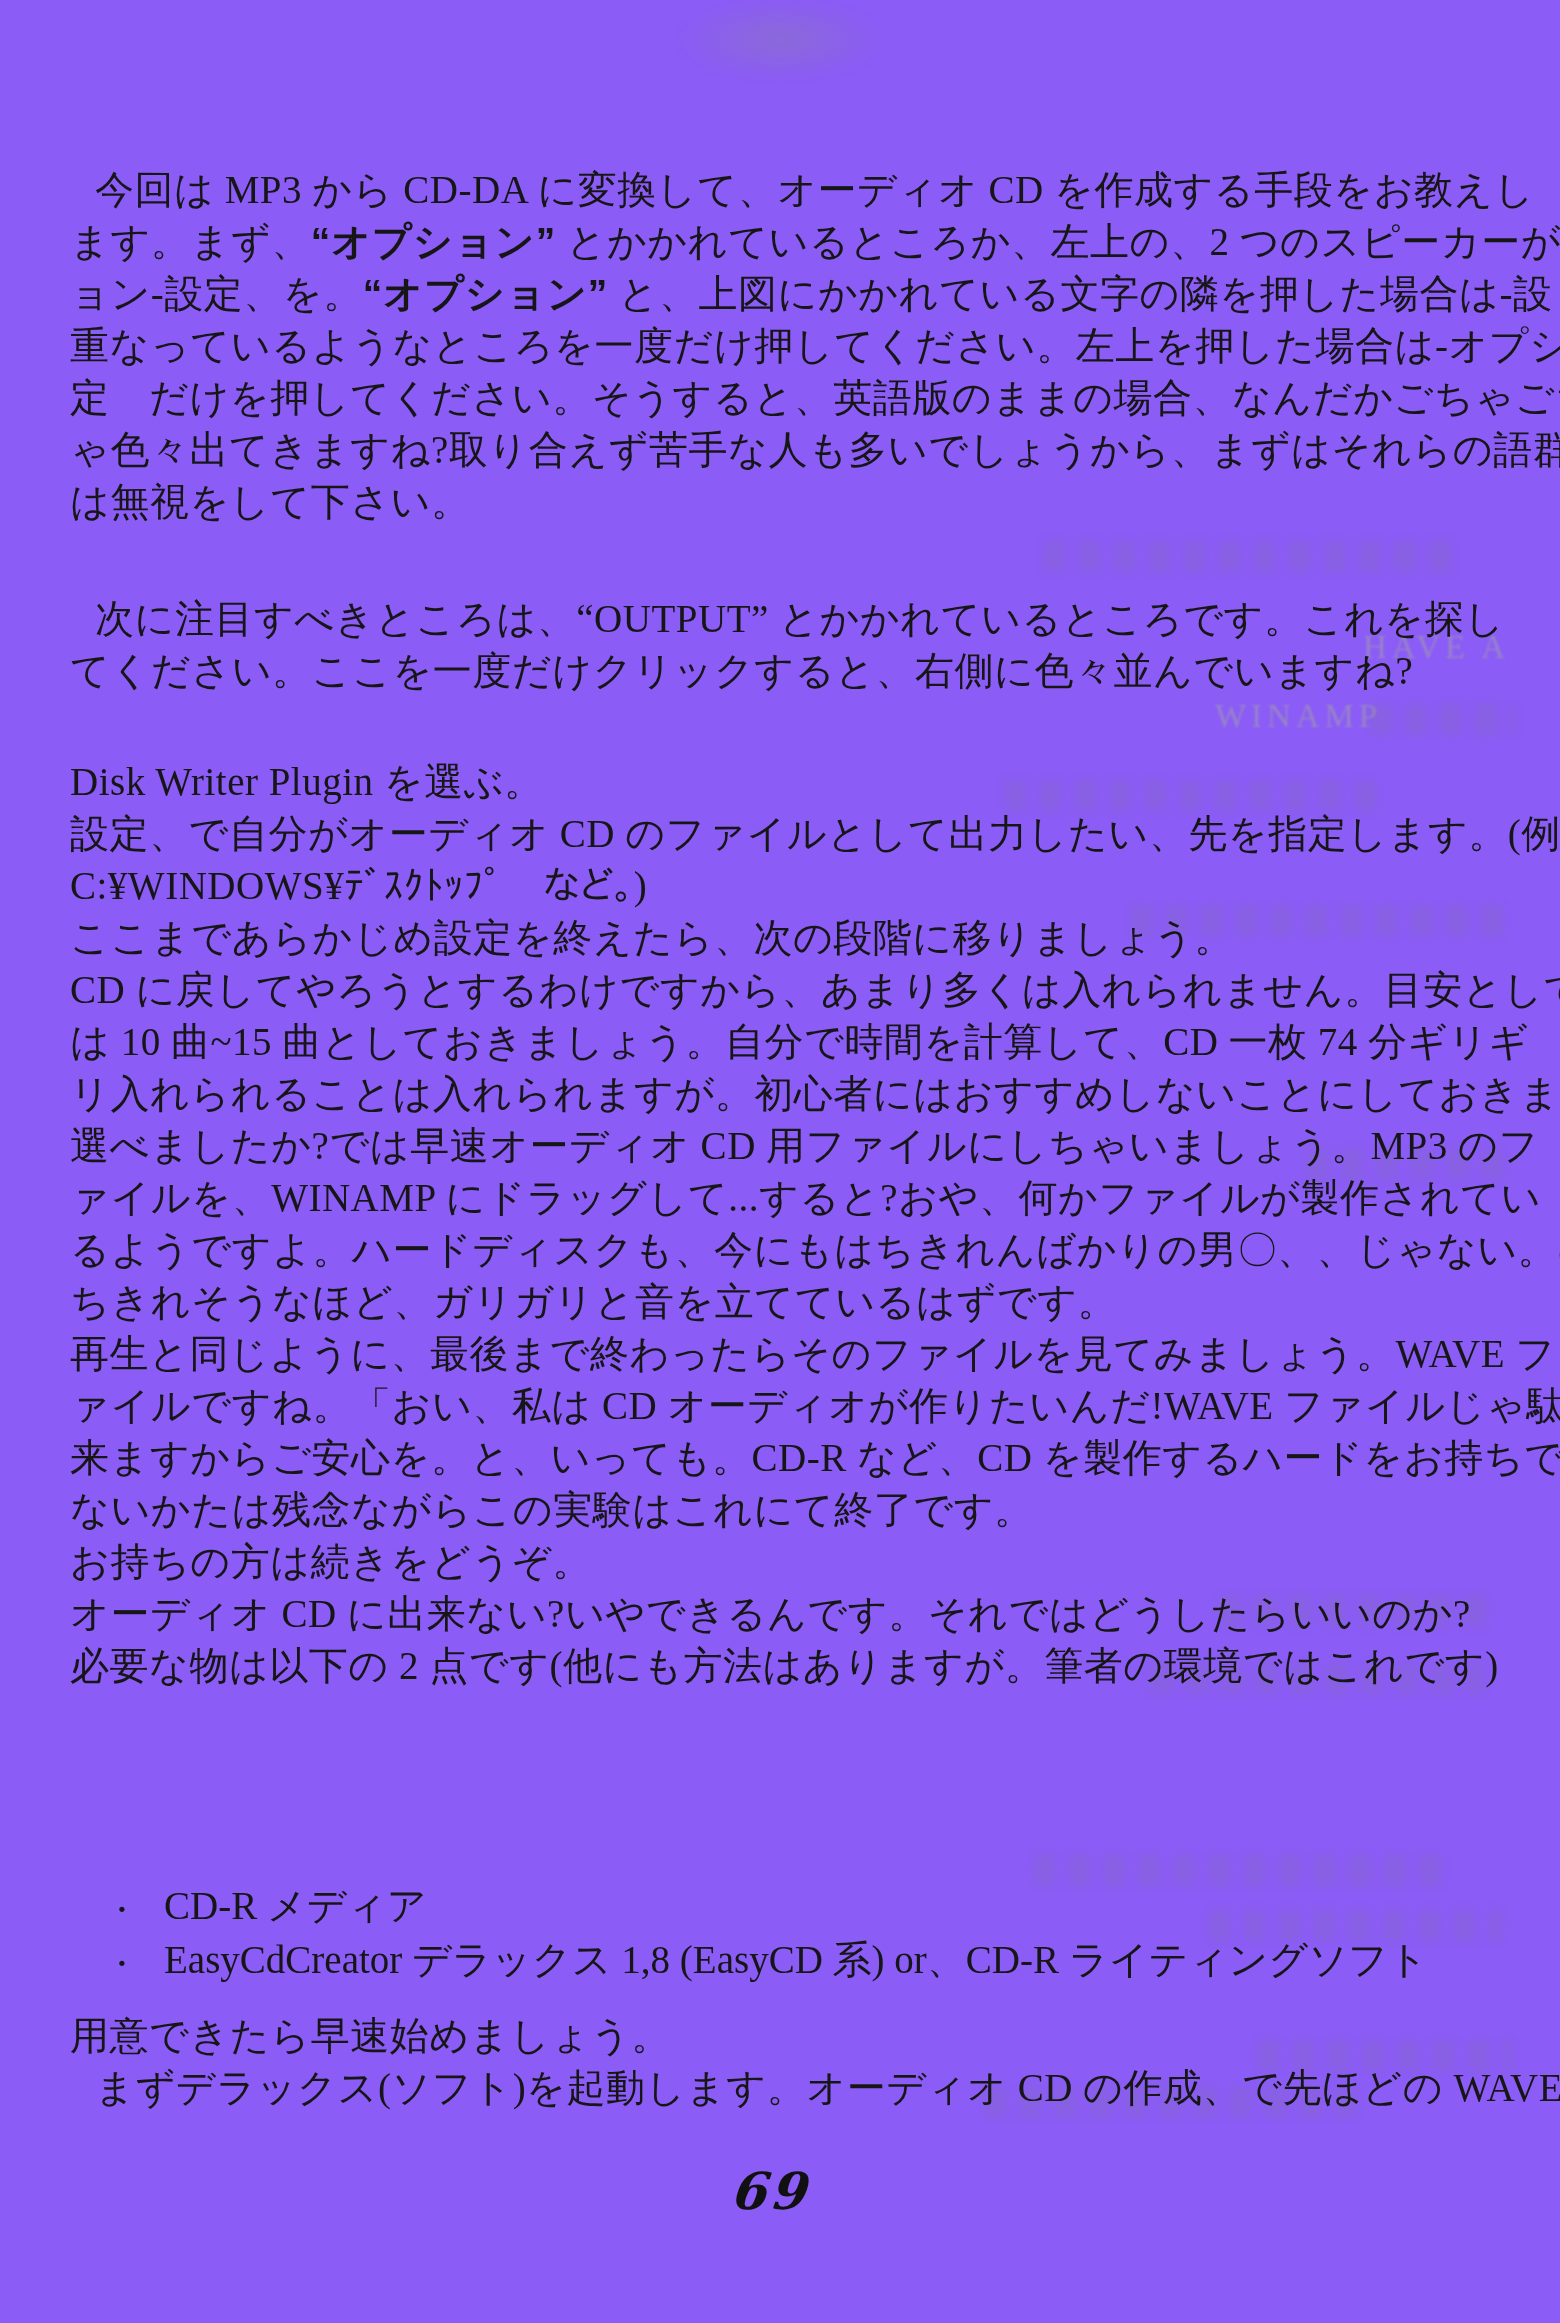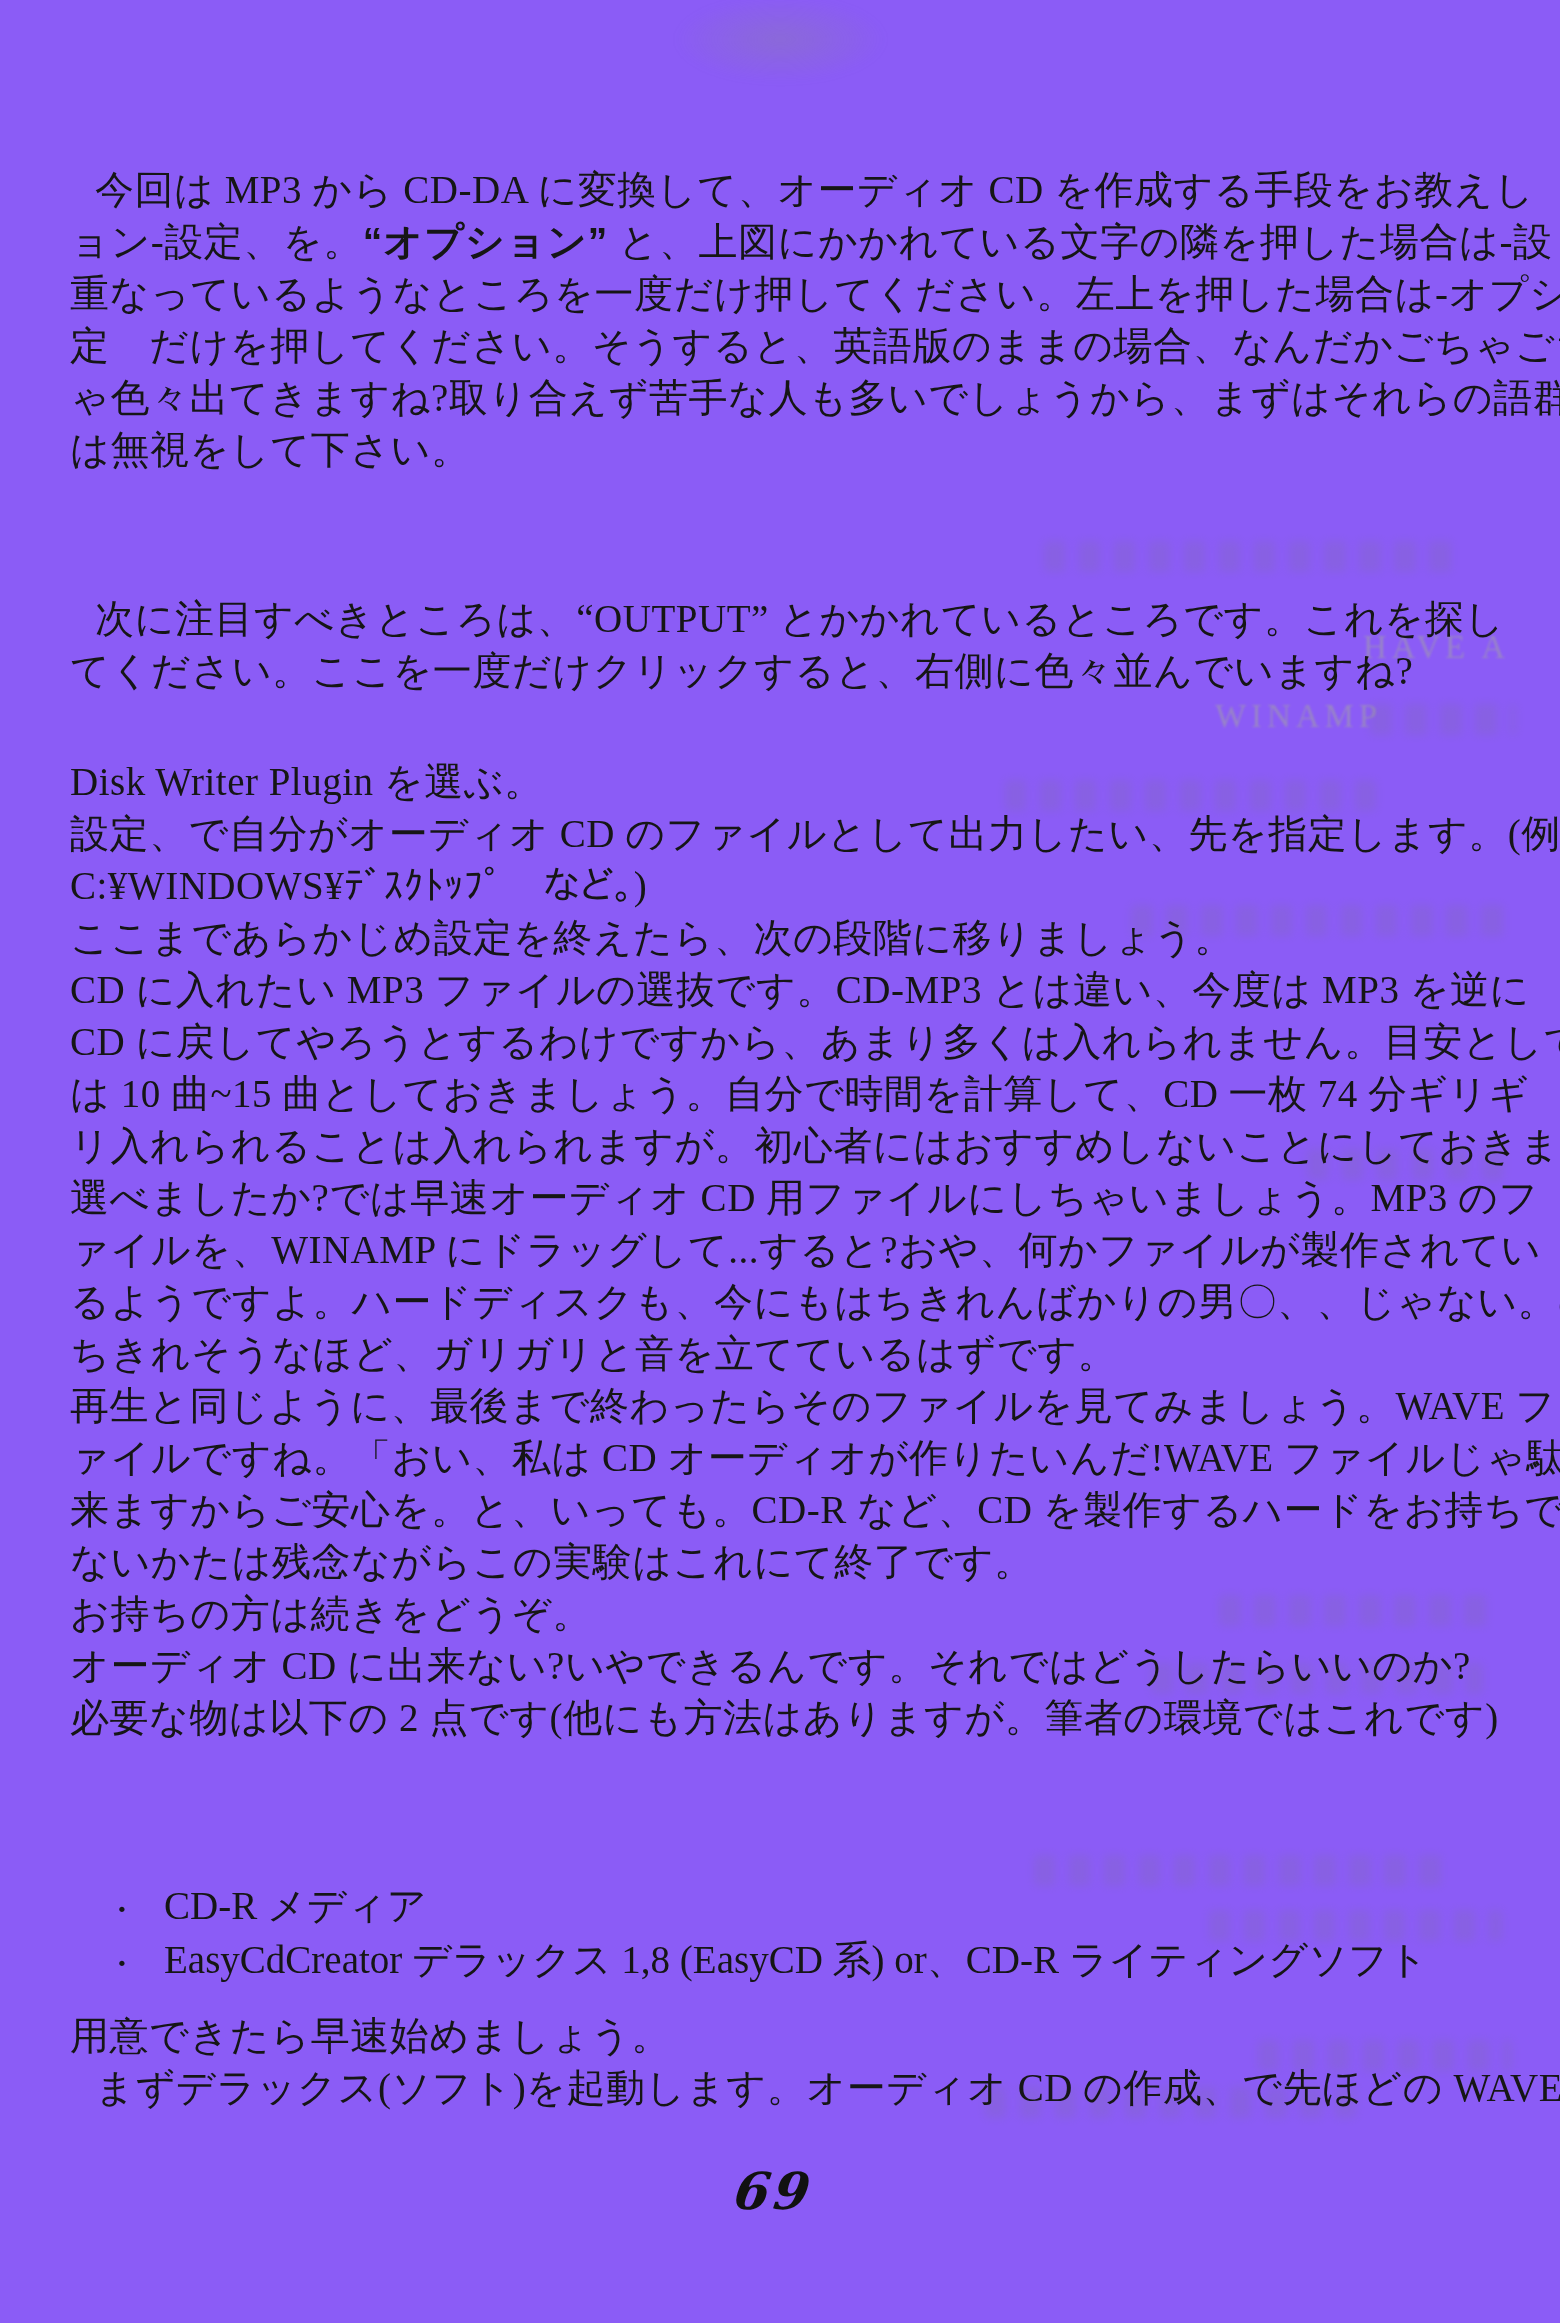--- a/index.html
+++ b/index.html
@@ -74,38 +74,38 @@
   <div class="ghost-stripe" style="left:1307px;top:1149px;width:210px;"></div>
   <div class="ghost-stripe" style="left:1219px;top:1595px;width:273px;"></div>
   <div class="ghost-stripe" style="left:1151px;top:1663px;width:332px;"></div>
   <div class="ghost-stripe" style="left:1034px;top:1855px;width:419px;"></div>
   <div class="ghost-stripe" style="left:1209px;top:1910px;width:293px;"></div>
   <div class="ghost-stripe" style="left:1258px;top:2040px;width:254px;"></div>
   <div class="ghost-stripe" style="left:985px;top:2087px;width:371px;"></div>
 
   <div class="textblock" style="top:164px;">
     <div class="line ind">今回は MP3 から CD-DA に変換して、オーディオ CD を作成する手段をお教えし</div>
+    <div class="line"><span>ます。まず、</span><span class="emph">“オプション”</span><span> とかかれているところか、左上の、2 つのスピーカーが</span></div>
     <div class="line"><span>ョン-設定、を。</span><span class="emph">“オプション”</span><span> と、上図にかかれている文字の隣を押した場合は-設</span></div>
     <div class="line">重なっているようなところを一度だけ押してください。左上を押した場合は-オプシ</div>
     <div class="line">定　だけを押してください。そうすると、英語版のままの場合、なんだかごちゃごち</div>
     <div class="line">ゃ色々出てきますね?取り合えず苦手な人も多いでしょうから、まずはそれらの語群</div>
     <div class="line">は無視をして下さい。</div>
   </div>
 
   <div class="textblock" style="top:593px;">
     <div class="line ind">次に注目すべきところは、“OUTPUT” とかかれているところです。これを探し</div>
     <div class="line">てください。ここを一度だけクリックすると、右側に色々並んでいますね?</div>
   </div>
 
   <div class="textblock" style="top:756px;">
     <div class="line">Disk Writer Plugin を選ぶ。</div>
     <div class="line">設定、で自分がオーディオ CD のファイルとして出力したい、先を指定します。(例:</div>
     <div class="line">C:¥WINDOWS¥ﾃﾞｽｸﾄｯﾌﾟ　など。)</div>
     <div class="line">ここまであらかじめ設定を終えたら、次の段階に移りましょう。</div>
-    <div class="line">CD に入れたい MP3 ファイルの選抜です。CD-MP3 とは違い、今度は MP3 を逆に</div>
     <div class="line">CD に戻してやろうとするわけですから、あまり多くは入れられません。目安として</div>
     <div class="line">は 10 曲~15 曲としておきましょう。自分で時間を計算して、CD 一枚 74 分ギリギ</div>
     <div class="line">リ入れられることは入れられますが。初心者にはおすすめしないことにしておきます。</div>
     <div class="line">選べましたか?では早速オーディオ CD 用ファイルにしちゃいましょう。MP3 のフ</div>
     <div class="line">ァイルを、WINAMP にドラッグして...すると?おや、何かファイルが製作されてい</div>
     <div class="line">るようですよ。ハードディスクも、今にもはちきれんばかりの男〇、、じゃない。は</div>
     <div class="line">ちきれそうなほど、ガリガリと音を立てているはずです。</div>
     <div class="line">再生と同じように、最後まで終わったらそのファイルを見てみましょう。WAVE フ</div>
     <div class="line">ァイルですね。「おい、私は CD オーディオが作りたいんだ!WAVE ファイルじゃ駄</div>
     <div class="line">来ますからご安心を。と、いっても。CD-R など、CD を製作するハードをお持ちで</div>

